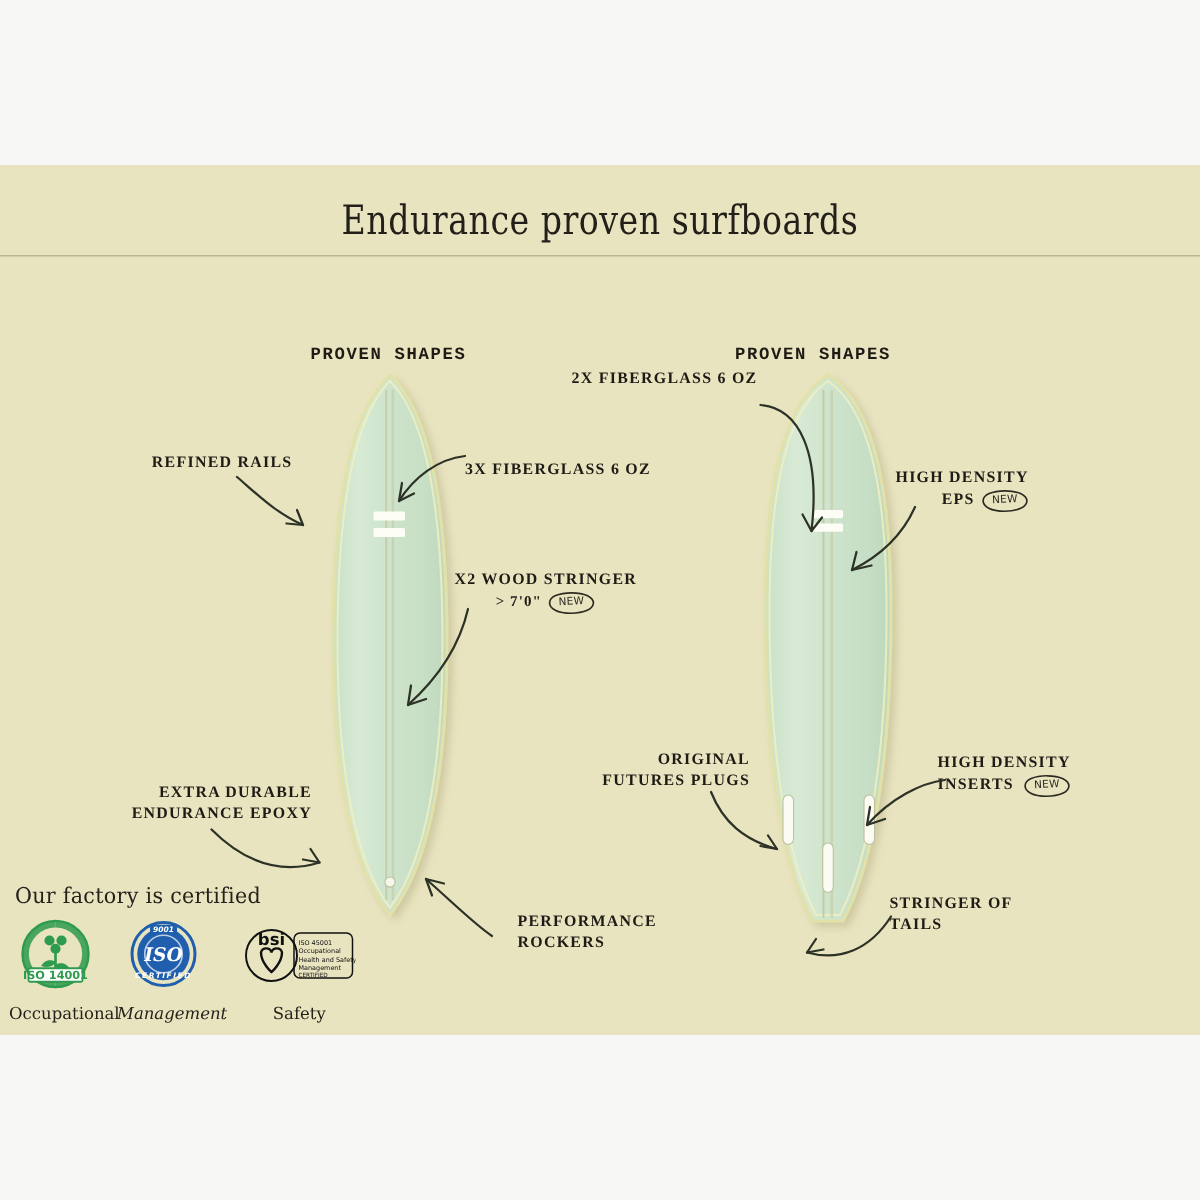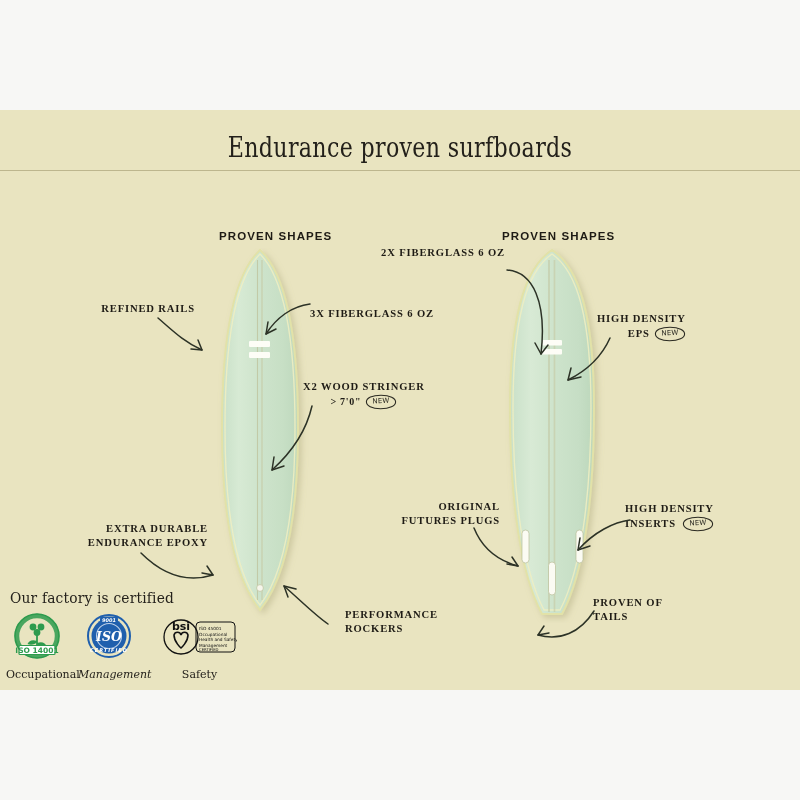--- a/index.html
+++ b/index.html
@@ -30,27 +30,26 @@
     white-space:nowrap;
   }
   .title-rule{
     position:absolute;left:0;top:170px;width:800px;height:1px;
     background:#bdb68e;
   }
 
   
   .proven{
     position:absolute;
-    font-family:Liberation Sans, sans-serif;
+    font-family:Liberation Mono, monospace;
     font-weight:bold;
     font-size:11.5px;
     letter-spacing:1.1px;
     color:#1e1b15;
     white-space:nowrap;
-    margin-left:12px;
   }
 
   
   .lbl{
     position:absolute;
     font-family:"Liberation Serif", serif;
     font-weight:bold;
     font-size:10.6px;
     letter-spacing:.85px;
     line-height:13.5px;
@@ -251,21 +250,21 @@
       </span>
     </div>
 
   </div>
   <svg style="position:absolute;left:560px;top:512px;" width="76" height="48" viewBox="0 0 76 48">
     <path d="M70,8 C54,10 34,20 18,38" fill="none" stroke="#2c3226" stroke-width="1.5" stroke-linecap="round"></path>
     <path d="M18,38 L20,26 M18,38 L30,34" fill="none" stroke="#2c3226" stroke-width="1.5" stroke-linecap="round"></path>
   </svg>
 
   <div class="lbl l" style="left:593px;top:596px;">
-    <div>PROVEN OF</div>
+    <div>STRINGER OF</div>
     <div>TAILS</div>
   </div>
   <svg style="position:absolute;left:530px;top:605px;" width="70" height="45" viewBox="0 0 70 45">
     <path d="M64,6 C50,28 30,36 8,30" fill="none" stroke="#2c3226" stroke-width="1.5" stroke-linecap="round"></path>
     <path d="M8,30 L19,28 M8,30 L14,21" fill="none" stroke="#2c3226" stroke-width="1.5" stroke-linecap="round"></path>
   </svg>
 
   <div class="cert-title">Our factory is certified</div>
 
   <div class="cert-row">

